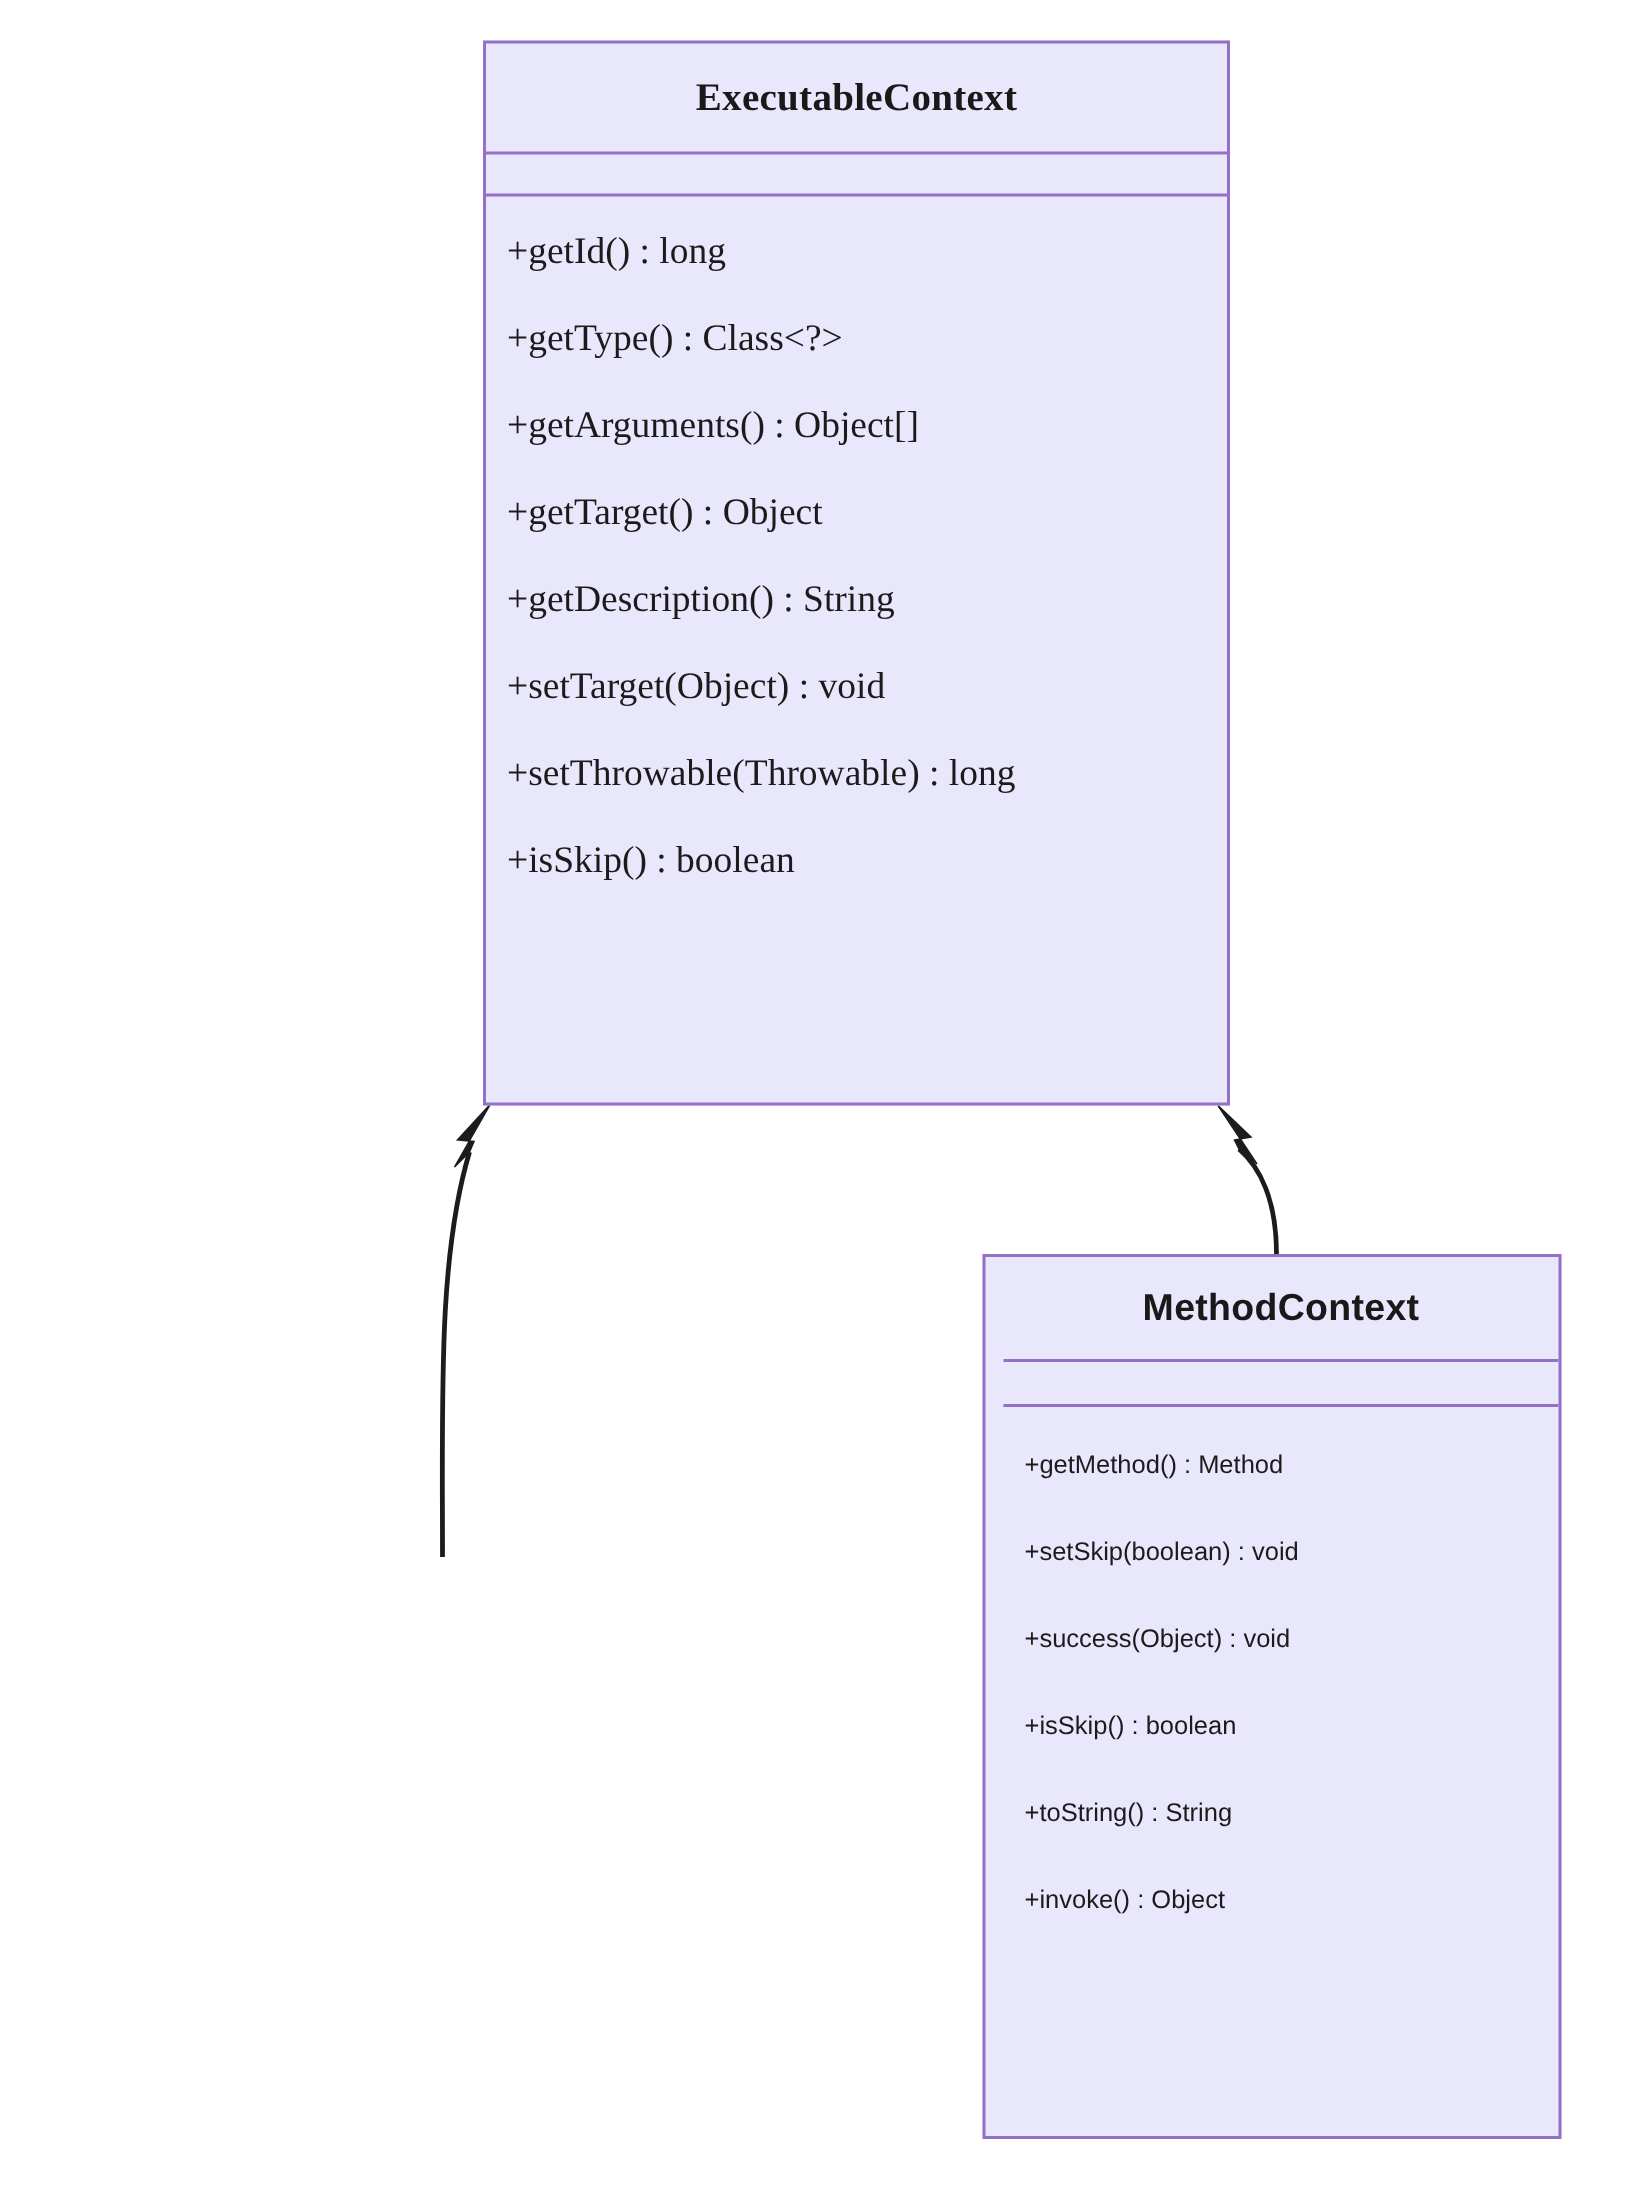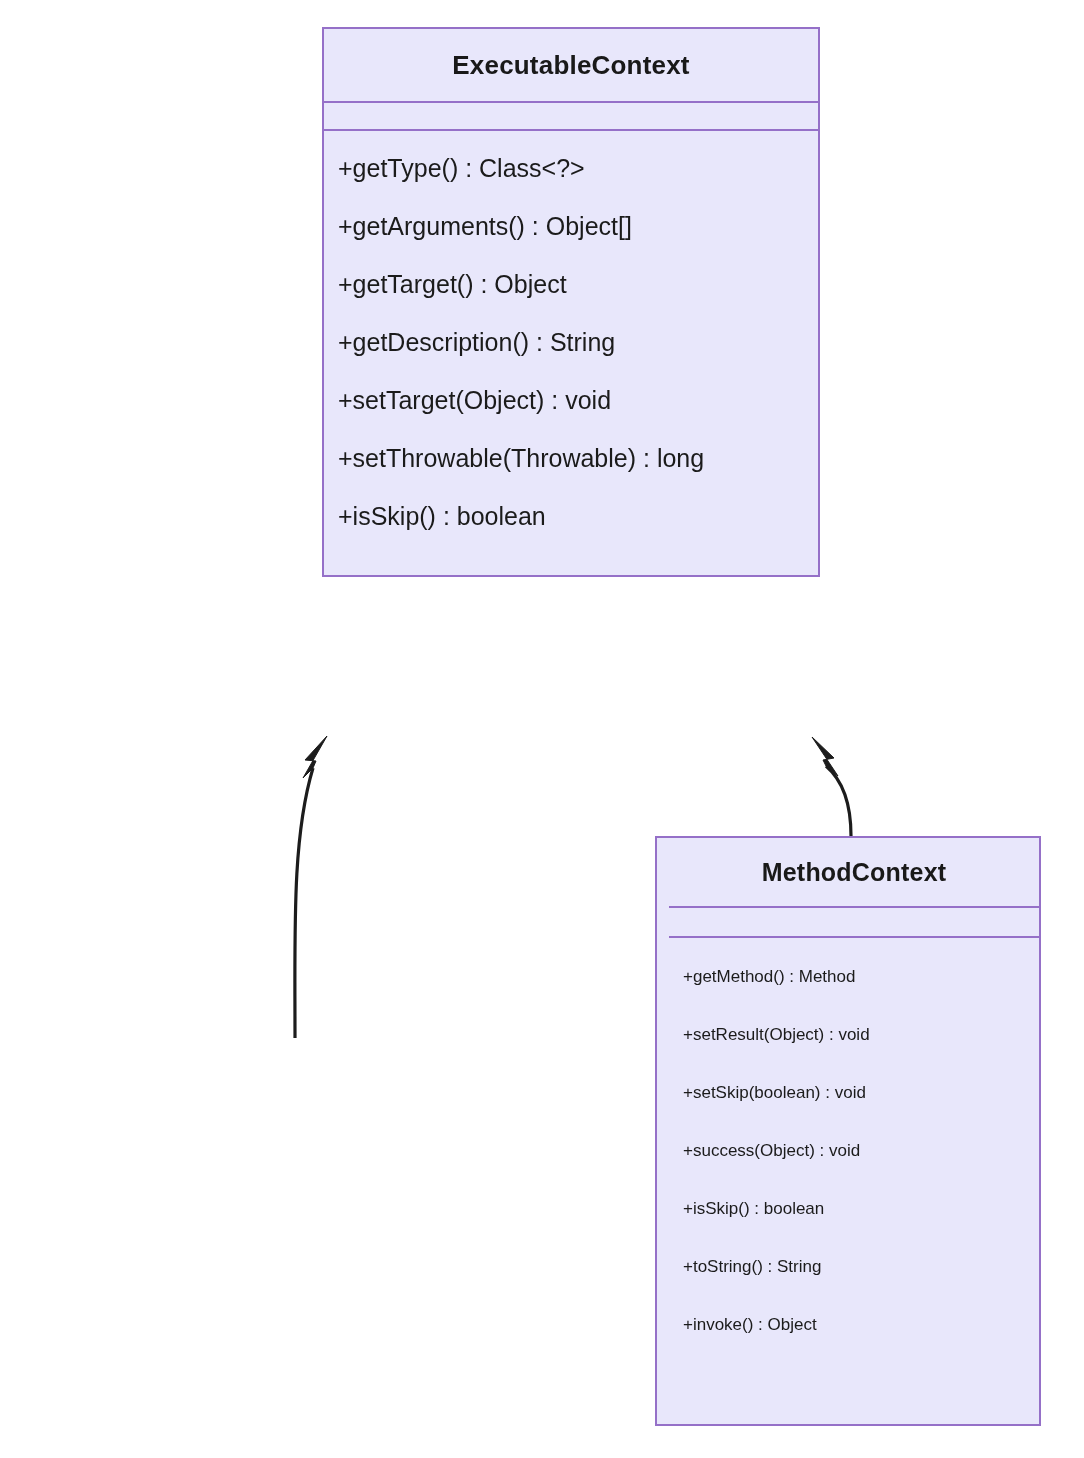--- a/index.html
+++ b/index.html
@@ -60,21 +60,22 @@
     color: #1b1b1b;
     white-space: nowrap;
     overflow: visible;
   }
 
   
   #class-executable-context {
     left: 322px;
     top: 27px;
     width: 498px;
-    height: 550px;
+    height: 710px;
+    font-family: Liberation Serif, serif;
   }
   #class-executable-context .uml-title {
     height: 74px;
     font-size: 26px;
   }
   #class-executable-context .uml-attrs { height: 28px; }
   #class-executable-context .uml-methods { height: 604px; }
   #class-executable-context .uml-method {
     font-size: 25px;
     line-height: 58px;
@@ -163,37 +164,37 @@
     <g>
       <path class="edge-path" d="M 851 836 C 851 800 840 778 826 766"></path>
       <polygon class="edge-arrowhead" points="812,737 838,776 826,766 823,760 834,758"></polygon>
     </g>
   </svg>
 
   <div class="uml-class" id="class-executable-context">
     <div class="uml-title">ExecutableContext</div>
     <div class="uml-attrs"></div>
     <div class="uml-methods">
+      <div class="uml-method">+getId() : long</div>
       <div class="uml-method">+getType() : Class&lt;?&gt;</div>
       <div class="uml-method">+getArguments() : Object[]</div>
       <div class="uml-method">+getTarget() : Object</div>
       <div class="uml-method">+getDescription() : String</div>
       <div class="uml-method">+setTarget(Object) : void</div>
       <div class="uml-method">+setThrowable(Throwable) : long</div>
       <div class="uml-method">+isSkip() : boolean</div>
     </div>
   </div>
 
 
   <div class="uml-class" id="class-method-context">
     <div class="uml-title">MethodContext</div>
     <div class="uml-attrs"></div>
     <div class="uml-methods">
       <div class="uml-method">+getMethod() : Method</div>
-      <div class="uml-method">+setResult(Object) : void</div>
       <div class="uml-method">+setSkip(boolean) : void</div>
       <div class="uml-method">+success(Object) : void</div>
       <div class="uml-method">+isSkip() : boolean</div>
       <div class="uml-method">+toString() : String</div>
       <div class="uml-method">+invoke() : Object</div>
     </div>
   </div>
 
 </div>
 

